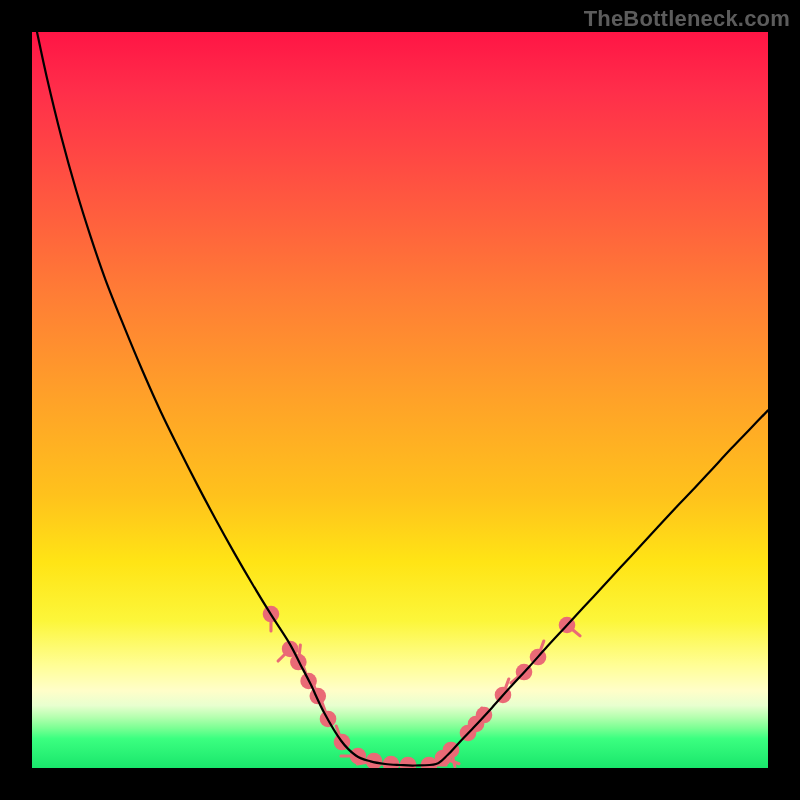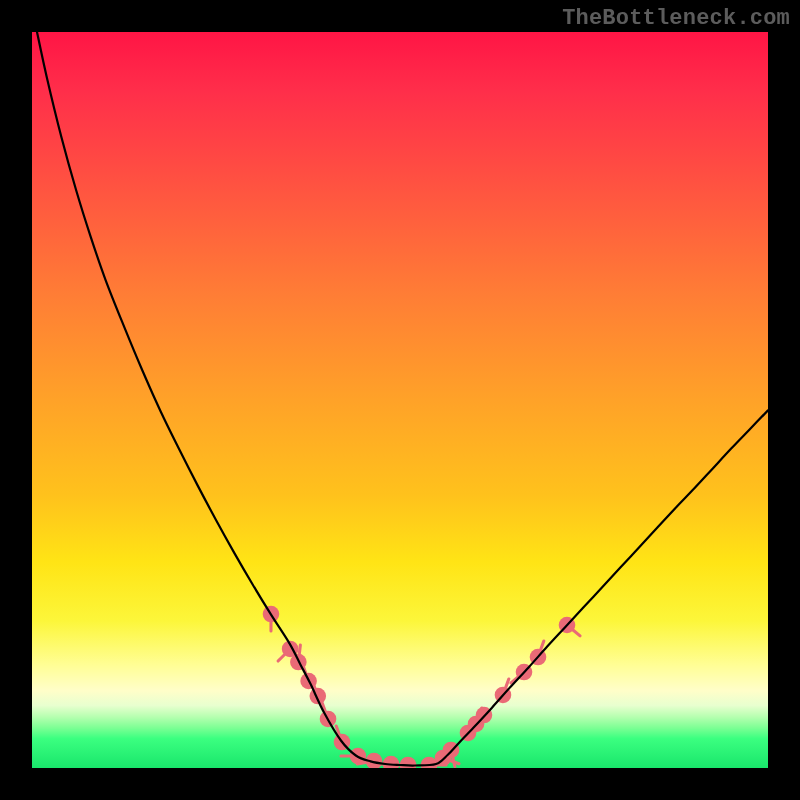--- a/index.html
+++ b/index.html
@@ -51,21 +51,20 @@
   }
   .watermark {
     position: absolute;
     top: 6px;
     right: 10px;
     color: #5c5c5c;
     font-size: 22px;
     font-weight: 600;
     letter-spacing: 0.2px;
     user-select: none;
-    font-family: Liberation Mono, monospace;
   }
 </style>
 </head>
 <body>
 
 <div class="frame">
   <div class="plot">
     <svg class="overlay-svg" viewBox="0 0 736 736" preserveAspectRatio="none">
       <g id="marker-layer">
           <line x1="238.98" y1="582.03" x2="238.98" y2="599.03" stroke="#ea6a76" stroke-width="3.1" stroke-linecap="round"></line>

